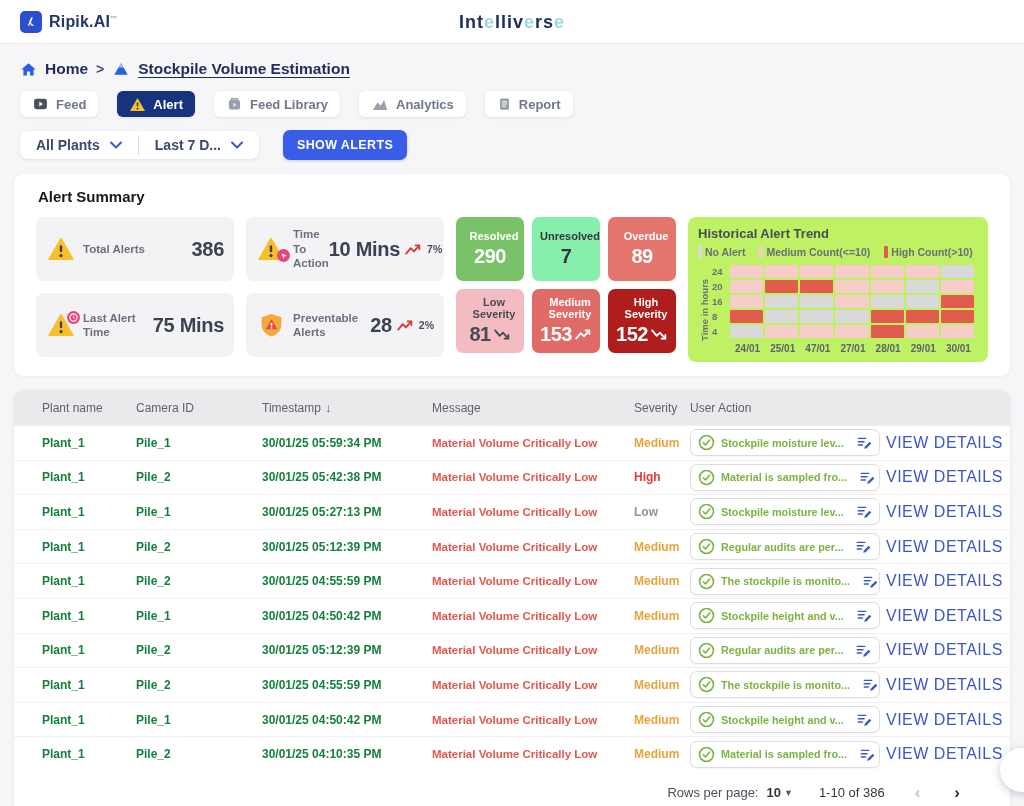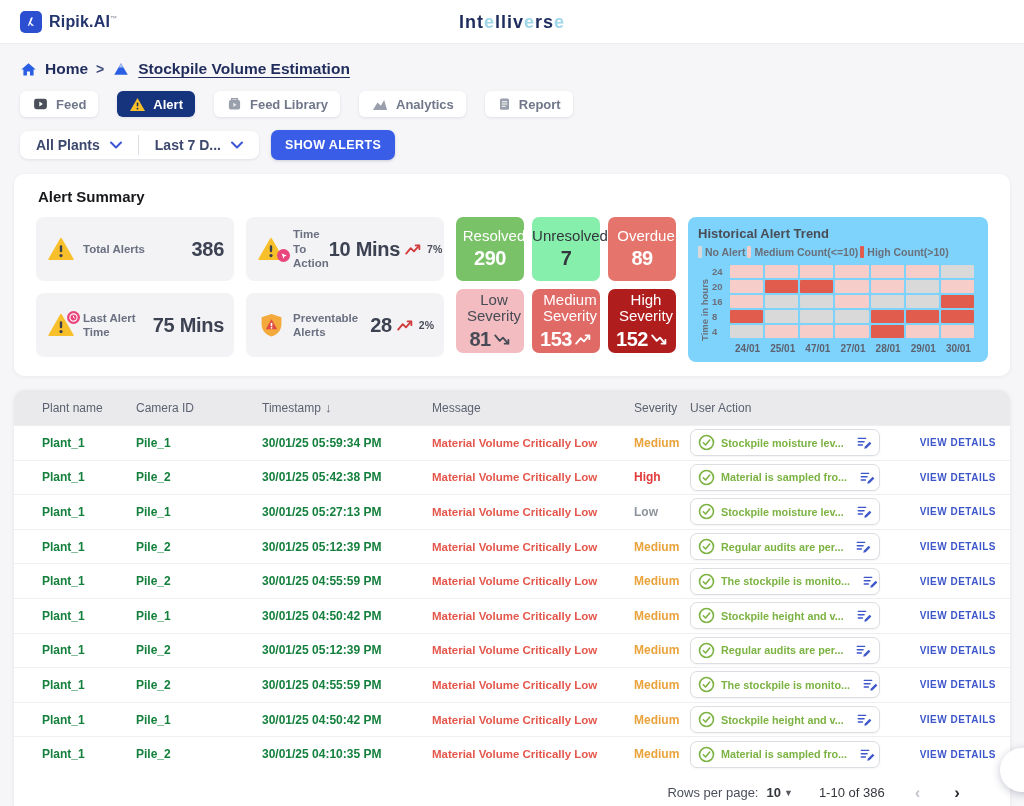--- a/index.html
+++ b/index.html
@@ -26,21 +26,21 @@
   .breadcrumb .sep { color:#3b4a7a; font-size:14px; }
   .breadcrumb .page { text-decoration:underline; text-underline-offset:3px; cursor:pointer; }
   
   .tabbar { display:flex; gap:19px; margin:13px 0 0 6px; }
   .tab { display:flex; align-items:center; gap:7px; background:#fff; border-radius:6px;
     padding:5px 12px; font-size:13px; font-weight:bold; color:#70778a;
     box-shadow:0 1px 3px rgba(30,40,80,.10); cursor:pointer; }
   .tab.active { background:#16337e; color:#fff; }
   .tab-icon { display:flex; align-items:center; }
   
-  .filterbar { display:flex; align-items:center; gap:12px; margin:13px 0 0 6px; }
+  .filterbar { display:flex; align-items:center; gap:24px; margin:13px 0 0 6px; }
   .filters { display:flex; align-items:stretch; background:#fff; border-radius:8px;
     box-shadow:0 1px 3px rgba(30,40,80,.10); }
   .filter { display:flex; align-items:center; gap:10px; padding:6px 16px;
     font-size:14px; font-weight:bold; color:#3c486e; cursor:pointer; }
   .filter-divider { width:1px; background:#dcdde2; margin:4px 0; }
   .chev { color:#3b55d4; display:flex; }
   .show-alerts { background:#3a5de8; color:#fff; border:none; border-radius:7px;
     font-family:inherit; font-size:12.5px; font-weight:bold; letter-spacing:.4px;
     padding:8px 14px; cursor:pointer; box-shadow:0 1px 3px rgba(30,40,80,.2); }
   
@@ -58,27 +58,27 @@
     margin-left:7px; width:62px; }
   .stat-right { margin-left:auto; display:flex; align-items:center; gap:5px; }
   .stat-value { font-size:20px; font-weight:bold; color:#3c4252; letter-spacing:-.3px; white-space:nowrap; }
   .trend { display:flex; align-items:center; }
   .trend.red { color:#d23b3b; }
   .trend-pct { font-size:10.5px; font-weight:bold; color:#4a4f5a; }
   
   .status-grid { display:grid; grid-template-columns:repeat(3,68px); grid-template-rows:64px 64px; gap:8px 8px; }
   .status-card { border-radius:7px; display:flex; flex-direction:column; align-items:center;
     justify-content:center; gap:3px; padding:4px 2px; }
-  .status-label { font-size:15px; font-weight:normal; text-align:center; line-height:1.1;padding-left:8px; }
+  .status-label { font-size:11px; font-weight:bold; text-align:center; line-height:1.1;padding-left:8px; }
   .status-value-row { display:flex; align-items:center; gap:3px; }
   .status-value { font-size:20px; font-weight:bold; letter-spacing:-.5px; }
   
-  .trend-panel { flex:1; background:#7dd3fc; border-radius:8px; padding:9px 12px 8px 10px; }
+  .trend-panel { flex:1; background:#bef264; border-radius:8px; padding:9px 12px 8px 10px; }
   .hm-title { font-size:13px; font-weight:bold; color:#4a4d55; }
-  .hm-legend { display:flex; gap:2px; margin:5px 0 7px 0; }
+  .hm-legend { display:flex; gap:14px; margin:5px 0 7px 0; }
   .hm-legend-item { display:flex; align-items:center; gap:3px; font-size:10.5px; font-weight:bold; color:#6a6f7a; }
   .hm-swatch { width:4px; height:12px; border-radius:1px; display:inline-block; }
   .hm-body { display:flex; }
   .hm-ylabel { writing-mode:vertical-rl; transform:rotate(180deg); font-size:9.5px;
     font-weight:bold; color:#6a6f7a; text-align:center; line-height:14px; }
   .hm-main { flex:1; }
   .hm-row { display:flex; align-items:center; margin-bottom:2px; }
   .hm-tick { width:18px; font-size:9.5px; font-weight:bold; color:#6a6f7a; text-align:right; padding-right:15px; }
   .hm-cell { flex:1; height:13px; margin-right:2px; border-radius:1px; }
   .hm-xrow { display:flex; margin-top:5px; }
@@ -95,21 +95,21 @@
   .sort-icon { font-size:13px; color:#5c6270; cursor:pointer; }
   .trow { height:34.6px; border-top:1px solid #efeff2; font-size:12px; font-weight:bold; }
   .td-plant,.td-camera,.td-time { color:#15803d; }
   .td-msg { color:#e4574c; font-size:11.5px; }
   .td-sev { font-size:12px; }
   .action-pill { display:inline-flex; align-items:center; gap:6px; background:#fff;
     border:1px solid #dcdde2; border-radius:7px; padding:4px 7px; cursor:pointer;
     box-shadow:0 1px 2px rgba(30,40,80,.05); max-width:190px; }
   .action-text { color:#7cb342; font-size:10.8px; font-weight:bold; white-space:nowrap; }
   .action-sep { width:1px; height:14px; background:#dcdde2; }
-  .view-details { color:#3d56c9; font-size:10px; font-weight:bold; letter-spacing:.5px;
+  .view-details { color:#3d56c9; font-size:16px; font-weight:normal; letter-spacing:.5px;
     text-align:right; cursor:pointer; white-space:nowrap; }
   
   .pagination { display:flex; align-items:center; justify-content:flex-end; gap:26px;
     height:44px; padding:0 46px 0 0; font-size:13px; color:#4a4f5a; }
   .rpp { display:flex; align-items:center; gap:8px; }
   .rpp-value { display:flex; align-items:center; gap:3px; font-weight:bold; color:#33363c; cursor:pointer; }
   .rpp-caret { font-size:9px; color:#55585e; }
   .page-range { color:#33363c; }
   .pg-btn { font-size:17px; font-weight:bold; cursor:pointer; padding:0 4px; }
   .pg-prev { color:#c3c6cc; }

